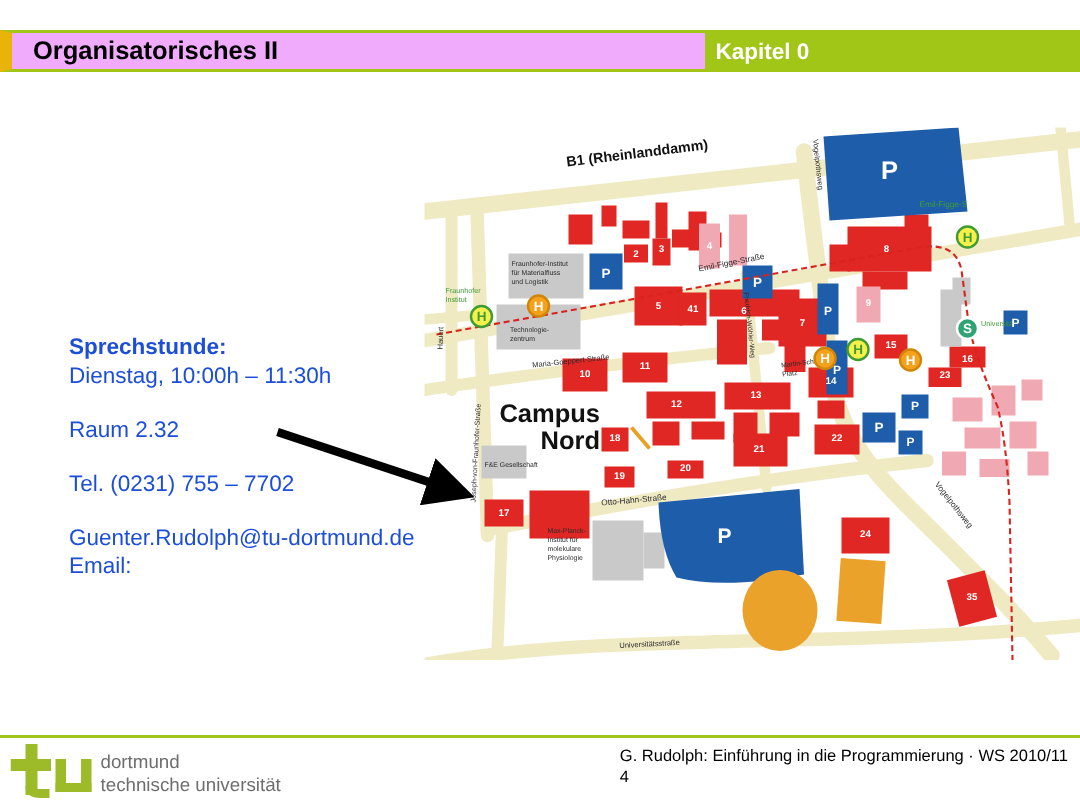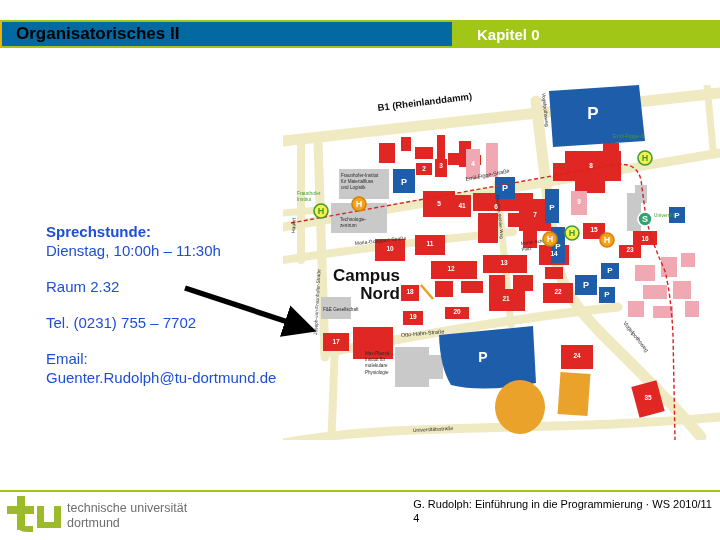--- a/index.html
+++ b/index.html
@@ -1,23 +1,23 @@
 <!DOCTYPE html>
 <html><head>
 <meta charset="utf-8">
 <style>
   html,body{margin:0;padding:0;background:#e8e8e8;}
   .slide{position:relative;width:720px;height:540px;background:#ffffff;overflow:hidden;
          font-family:"Liberation Sans",sans-serif;color:#111;}
   
   .header{position:absolute;top:20px;left:0;width:720px;height:28px;display:flex;}
-  .header .titlebox{flex:1;background:#0369a1;border-top:2px solid #a2c617;border-bottom:2px solid #a2c617;
-         border-left:2px solid #eab308;display:flex;align-items:center;padding-left:14px;}
+  .header .titlebox{flex:1;background:#f0abfc;border-top:2px solid #a2c617;border-bottom:2px solid #a2c617;
+         border-left:8px solid #eab308;display:flex;align-items:center;padding-left:14px;}
   .header .titlebox span{font-size:17px;font-weight:bold;color:#000;}
-  .header .chapterbox{width:243px;background:#a2c617;display:flex;align-items:center;padding-left:25px;}
+  .header .chapterbox{width:243px;background:#a2c617;display:flex;align-items:center;padding-left:7px;}
   .header .chapterbox span{font-size:15px;font-weight:bold;color:#ffffff;}
   
   .bodytext{position:absolute;left:46px;top:222px;width:300px;font-size:15px;line-height:19px;color:#1d4ed8;}
   .bodytext .b{font-weight:bold;}
   .gap{height:17px;}
   
   .map{position:absolute;left:283px;top:85px;width:437px;height:355px;}
   svg text{font-family:"Liberation Sans",sans-serif;}
   
   .arrow{position:absolute;left:180px;top:278px;width:150px;height:64px;}
@@ -42,22 +42,22 @@
   </div>
 
   <div class="bodytext">
     <div class="b">Sprechstunde:</div>
     <div>Dienstag, 10:00h – 11:30h</div>
     <div class="gap"></div>
     <div>Raum 2.32</div>
     <div class="gap"></div>
     <div>Tel. (0231) 755 – 7702</div>
     <div class="gap"></div>
+    <div>Guenter.Rudolph@tu-dortmund.de</div>
     <div>Email:</div>
-    <div>Guenter.Rudolph@tu-dortmund.de</div>
   </div>
 
   <svg class="map" id="campus-map" viewBox="0 0 437 355">
     <g id="map-roads">
         <path d="M0,56 L437,8" fill="none" stroke="#f0eac3" stroke-width="11" stroke-linecap="round"></path>
         <path d="M0,142 L437,68" fill="none" stroke="#f0eac3" stroke-width="9" stroke-linecap="round"></path>
         <path d="M18,58 L18,175" fill="none" stroke="#f0eac3" stroke-width="8" stroke-linecap="round"></path>
         <path d="M35,55 L42,272" fill="none" stroke="#f0eac3" stroke-width="9" stroke-linecap="round"></path>
         <path d="M0,128 L36,125" fill="none" stroke="#f0eac3" stroke-width="7" stroke-linecap="round"></path>
         <path d="M0,175 Q100,160 230,147" fill="none" stroke="#f0eac3" stroke-width="8" stroke-linecap="round"></path>
@@ -239,21 +239,21 @@
     <g fill="#9dba28">
       <rect x="10" y="0" width="8" height="34"></rect>
       <rect x="0" y="10" width="27" height="8"></rect>
       <path d="M10,28 q0,8 10,8 l6,0 l0,-6 l-8,0 q-1,0 -1,-2 Z"></path>
       <rect x="30" y="10" width="7" height="22"></rect>
       <rect x="30" y="26" width="24" height="6"></rect>
       <rect x="47" y="10" width="7" height="22"></rect>
     </g>
   </svg>
   <div class="logotext">
+    <div>dortmund</div>
     <div>technische universität</div>
-    <div>dortmund</div>
   </div>
   <div class="credit">
     <div>G. Rudolph: Einführung in die Programmierung · WS 2010/11</div>
     <div>4</div>
   </div>
 
 </div>
 
 </body></html>

